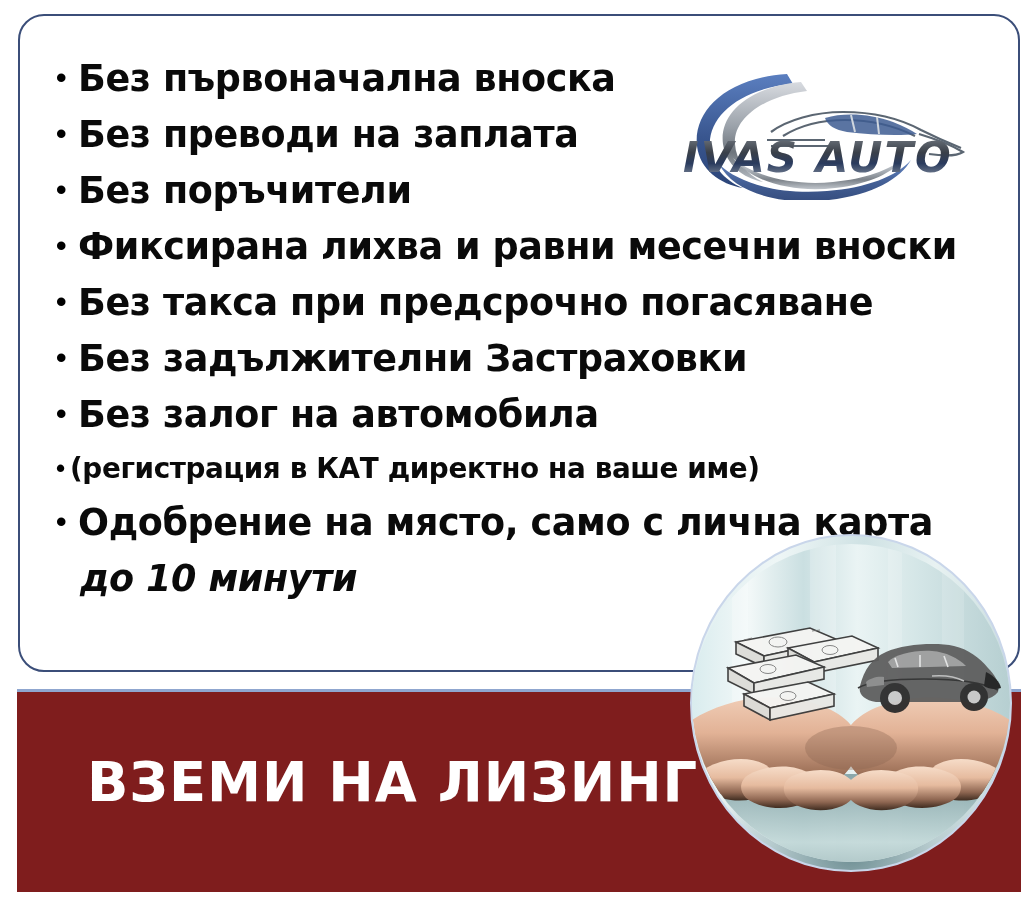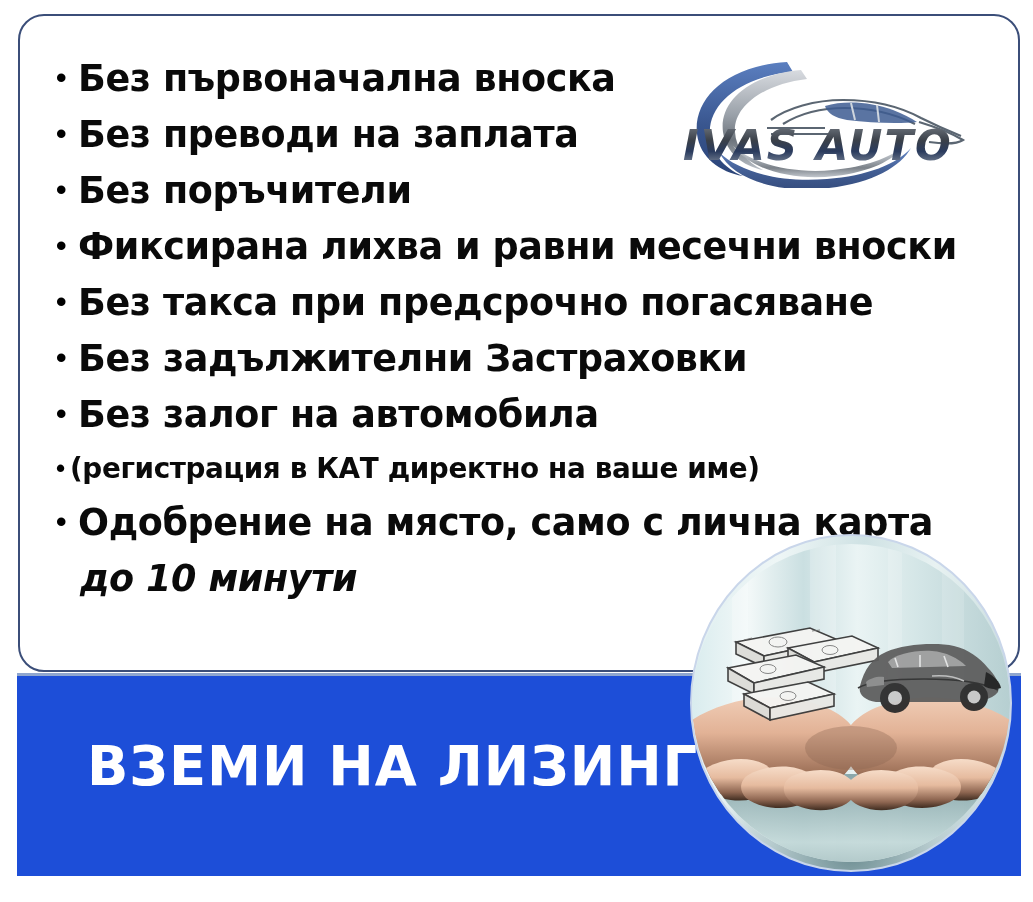--- a/index.html
+++ b/index.html
@@ -72,29 +72,29 @@
     line-height:44px;
     font-weight:700;
     letter-spacing:-0.4px;
     font-family:"DejaVu Sans","Liberation Sans",sans-serif;
     transform:scaleX(0.96);
     transform-origin:left center;
   }
   
   .logo{
     position:absolute;
-    left:655px;top:32px;
+    left:655px;top:44px;
     width:300px;height:140px;
   }
   
   .banner{
     position:absolute;
-    left:17px;top:673px;
+    left:17px;top:689px;
     width:1004px;height:200px;
-    background:#1d4ed8;
+    background:#7f1d1d;
     border-top:3px solid #8fa6cf;
   }
   .banner-text{
     position:absolute;
     left:70px;top:57px;
     color:#ffffff;
     font-size:56px;
     font-weight:700;
     letter-spacing:1px;
     font-family:"DejaVu Sans","Liberation Sans",sans-serif;

